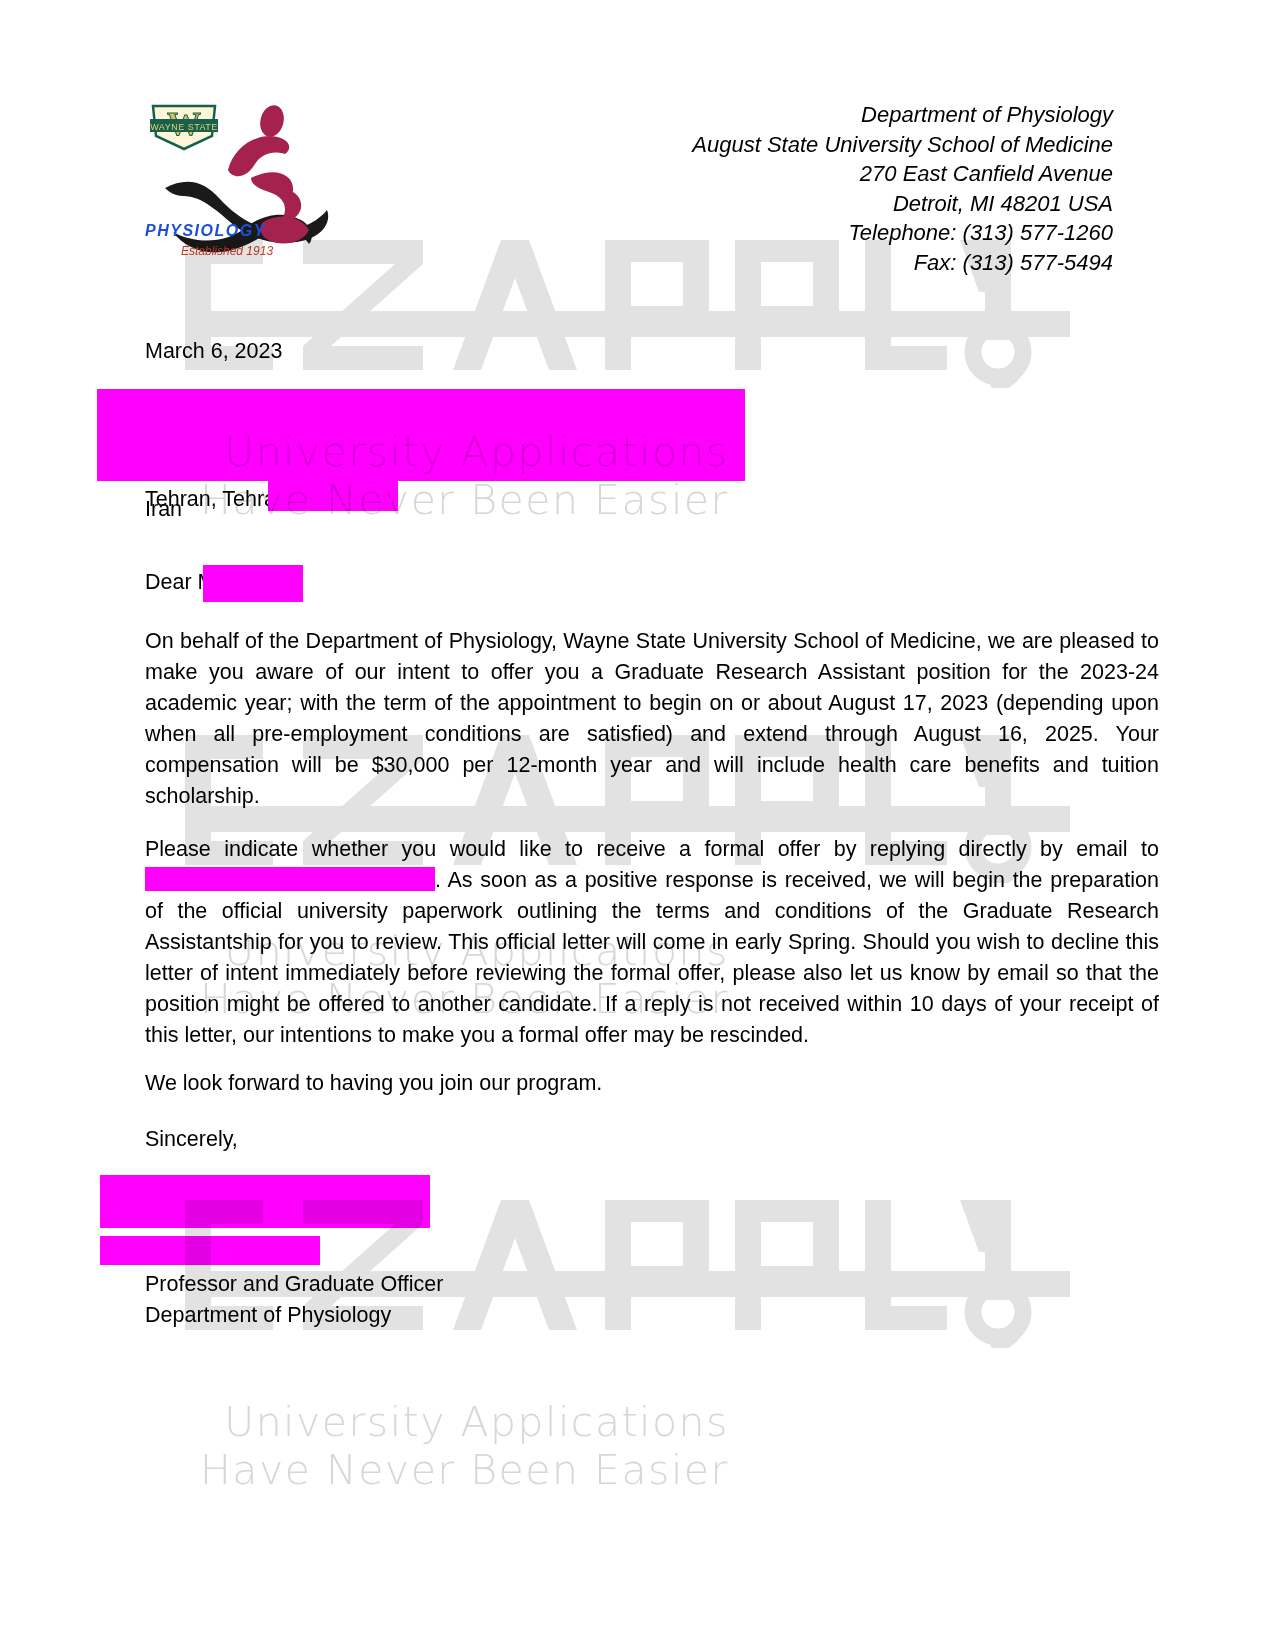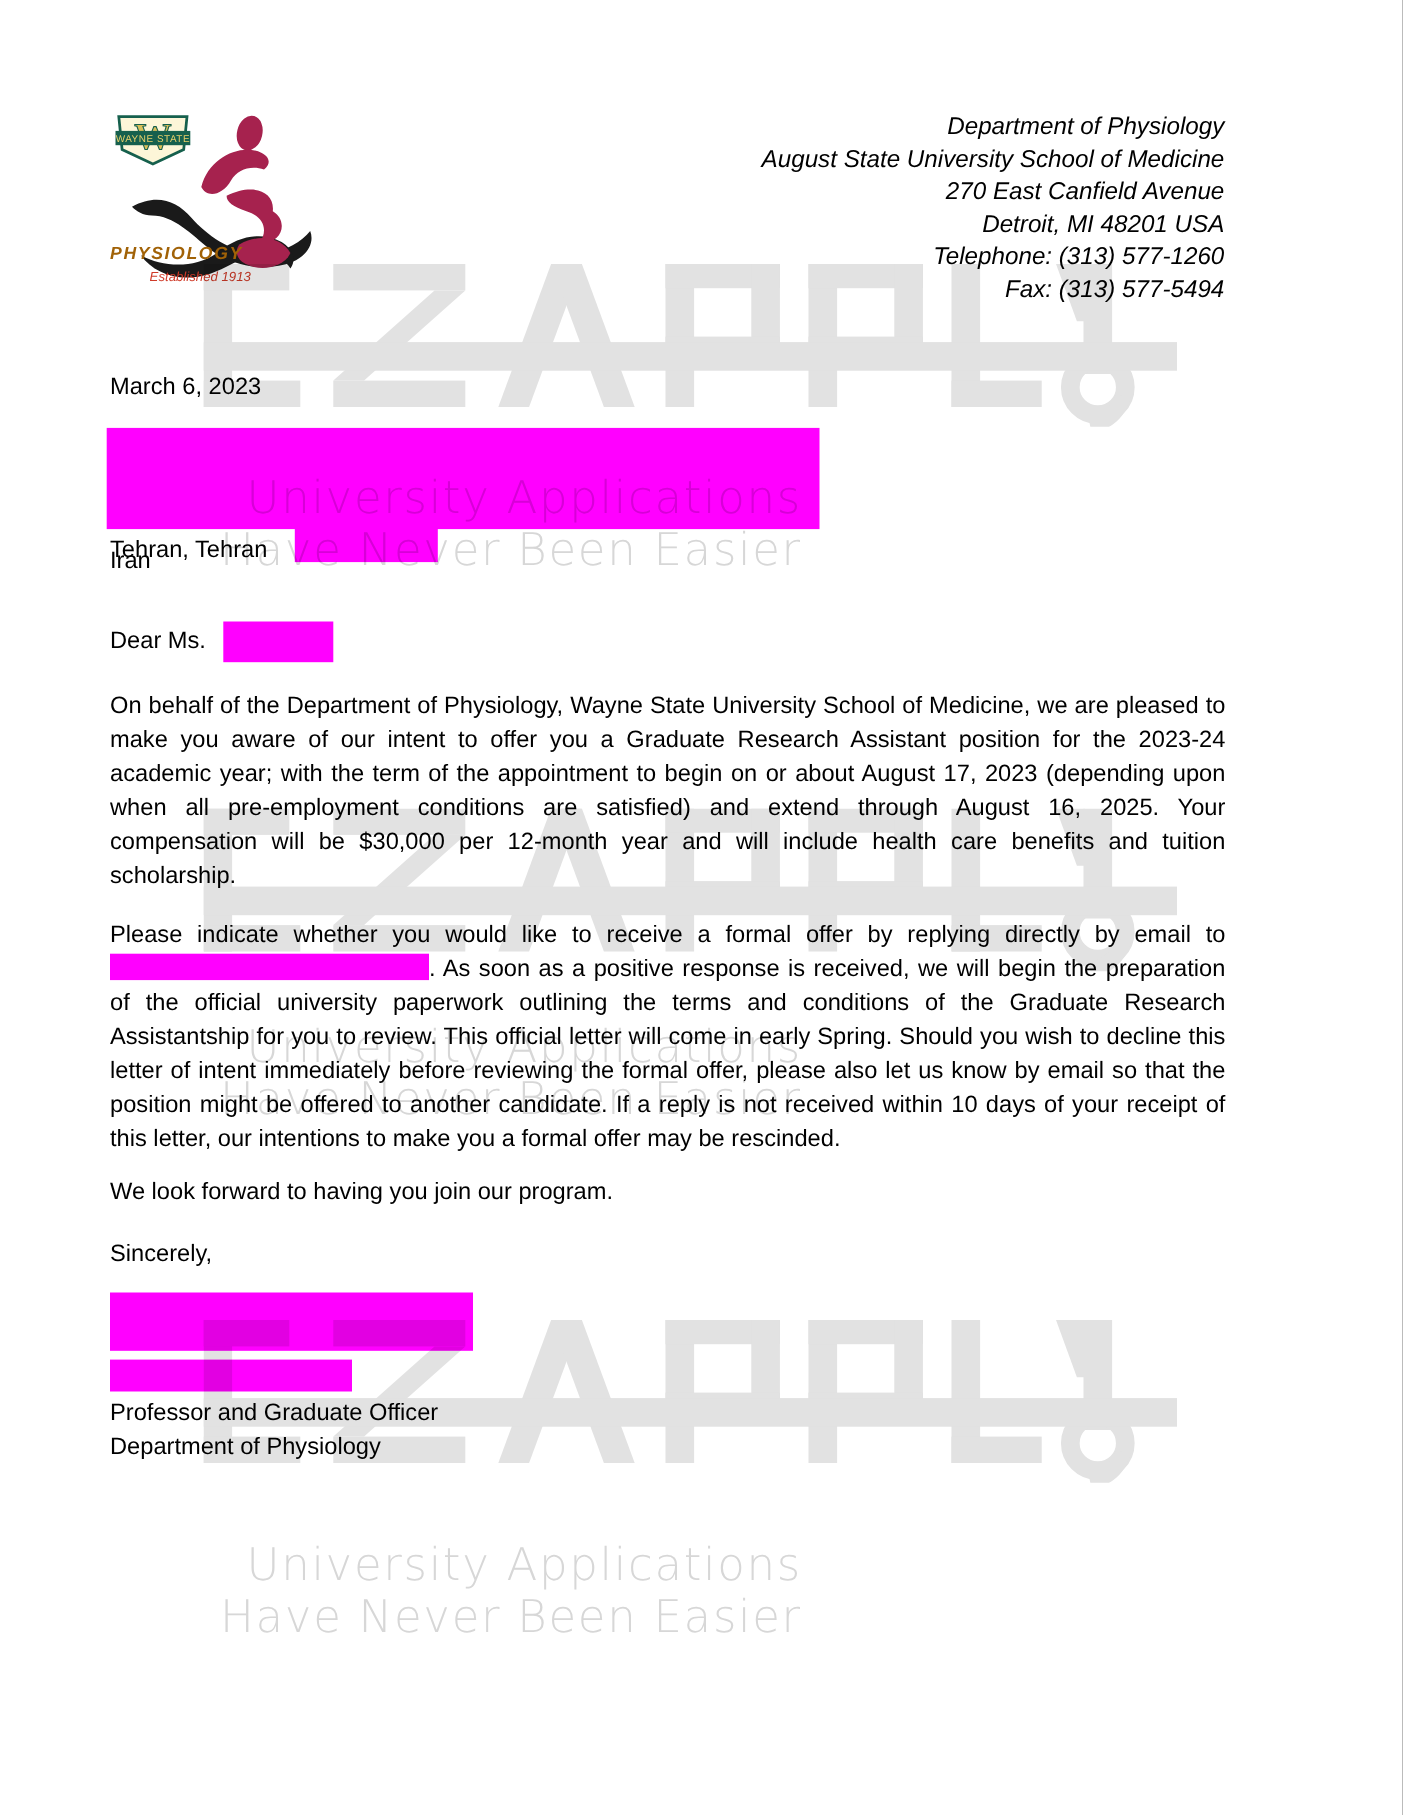--- a/index.html
+++ b/index.html
@@ -6,37 +6,37 @@
   .page{
     position:relative;
     width:1275px;height:1650px;
     background:#ffffff;
     margin:0 auto;
     overflow:hidden;
     font-family:"Liberation Sans", sans-serif;
     color:#000;
   }
   
-  .content{position:absolute;inset:0;z-index:10;}
+  .content{position:absolute;inset:0;z-index:10;margin-left:45px;}
   .abs{position:absolute;}
   .line{font-size:21.5px;line-height:31px;white-space:nowrap;}
   .para{
     width:1014px;
     font-size:21.5px;line-height:31px;
     text-align:justify;
   }
   .header-block{
     top:100px;right:162px;
     text-align:right;
     font-style:italic;
     font-size:22px;line-height:29.5px;
   }
   .logo-wordmark{
     font-size:16px;font-weight:bold;font-style:italic;
-    color:#a16207;letter-spacing:1.5px;white-space:nowrap;
+    color:#1d4ed8;letter-spacing:1.5px;white-space:nowrap;
   }
   .logo-established{
     font-size:12px;font-style:italic;
     color:#cf3a28;white-space:nowrap;
   }
   
   .redaction-layer{position:absolute;inset:0;z-index:20;pointer-events:none;}
   .redact{position:absolute;background:#ff00ff;}
   .redact-inline{
     display:inline-block;

